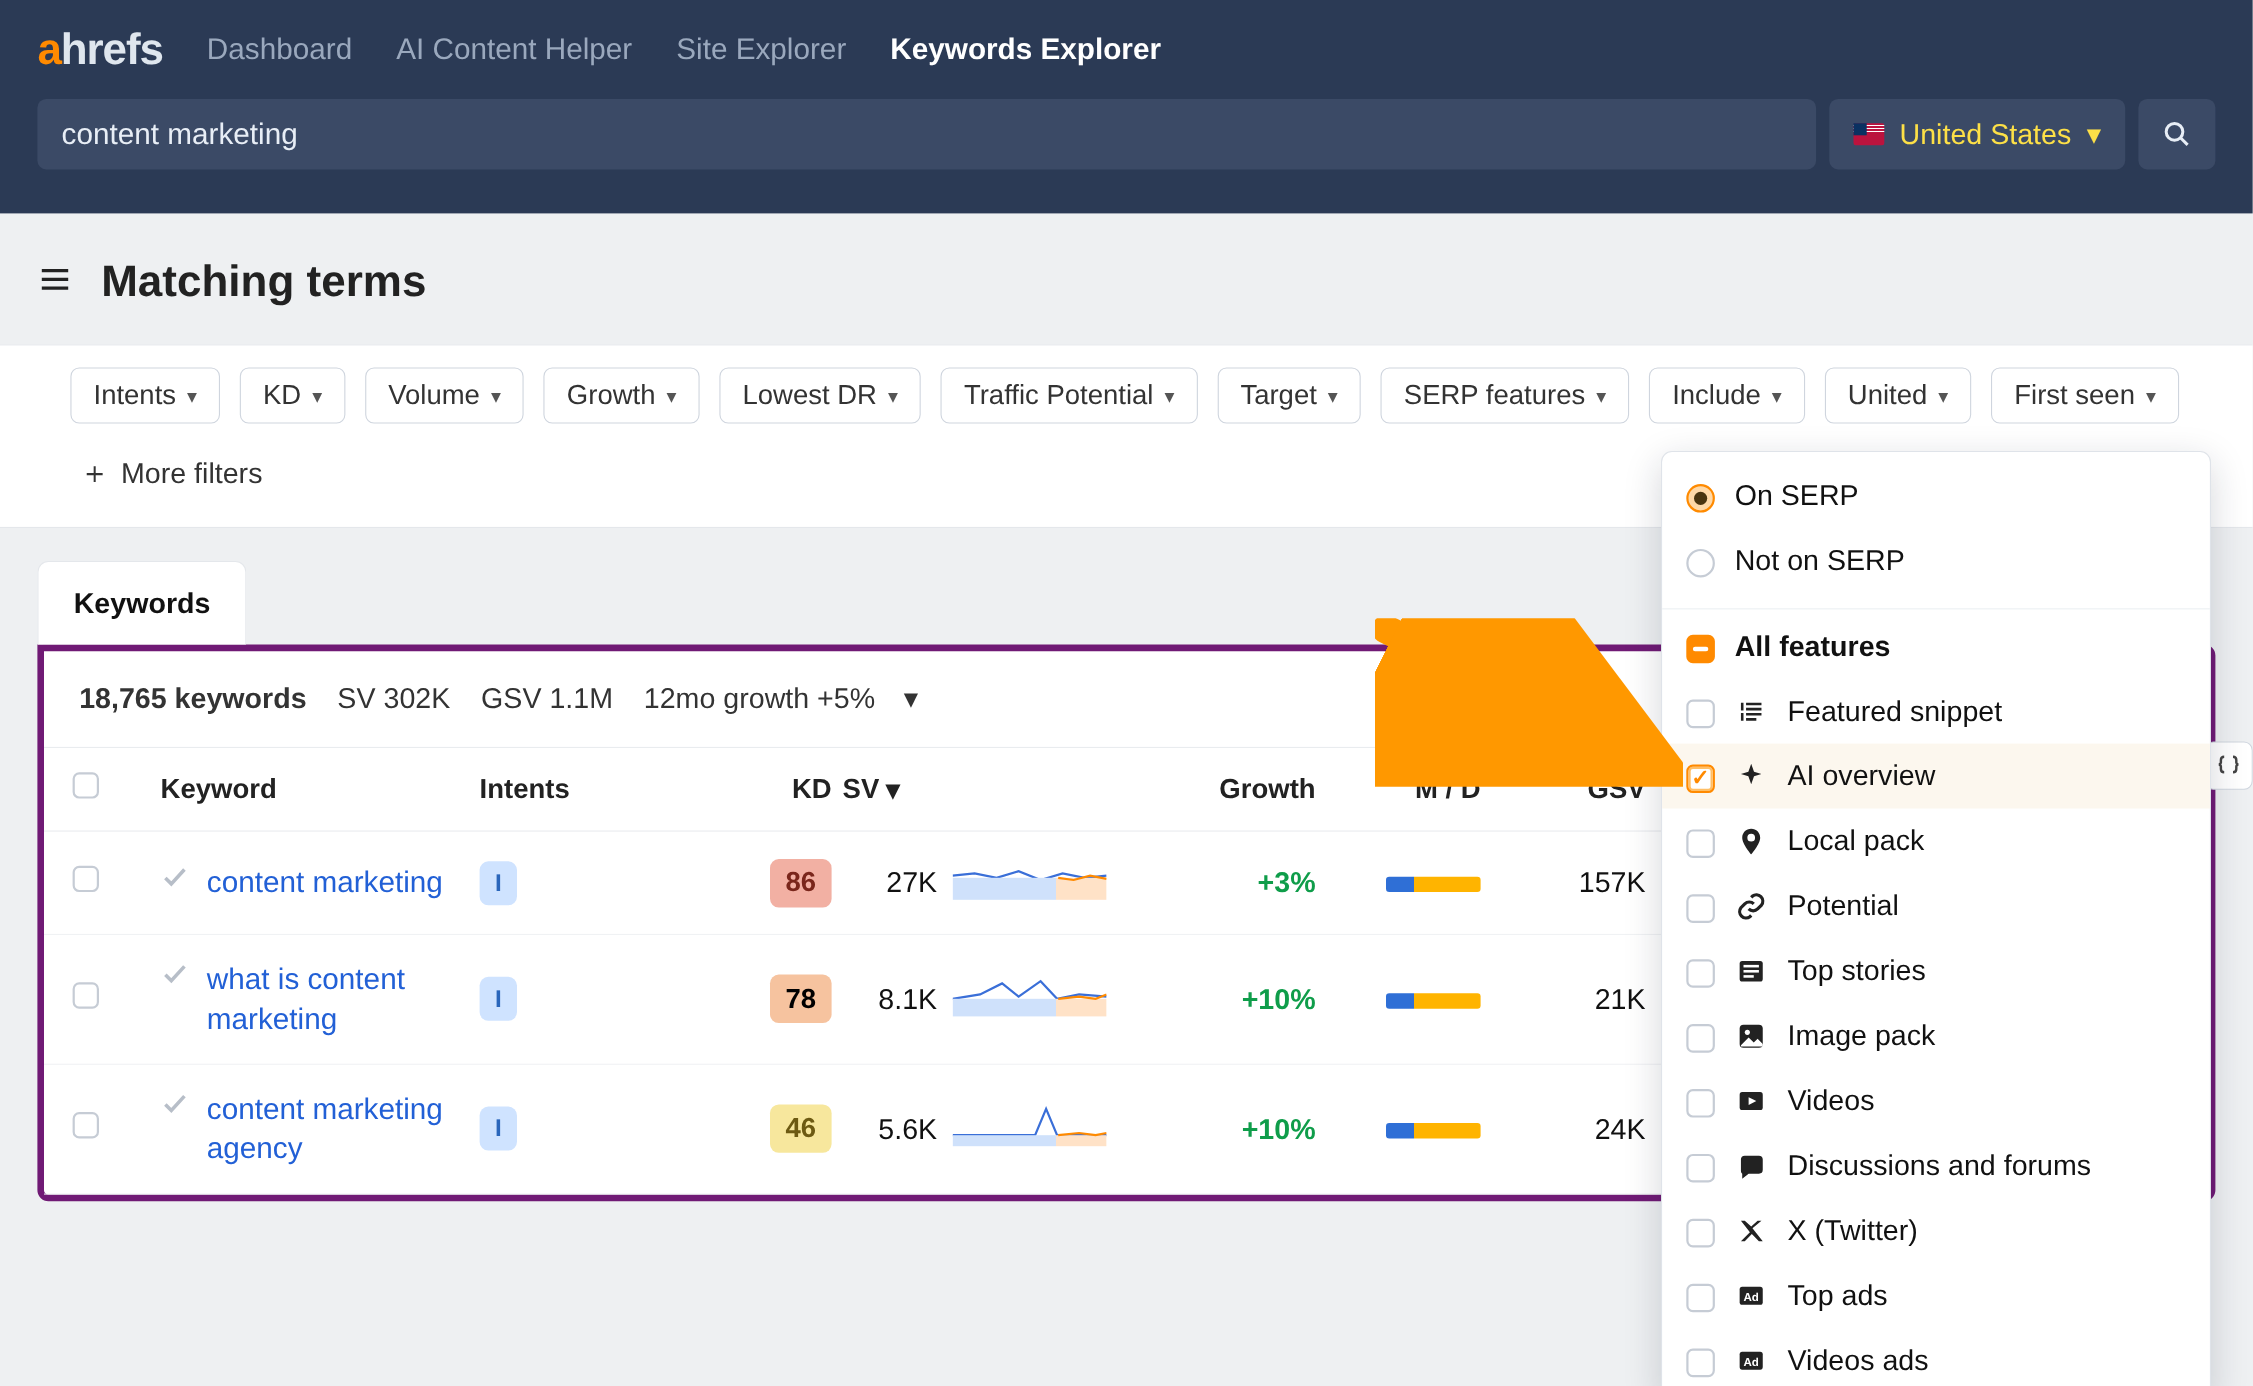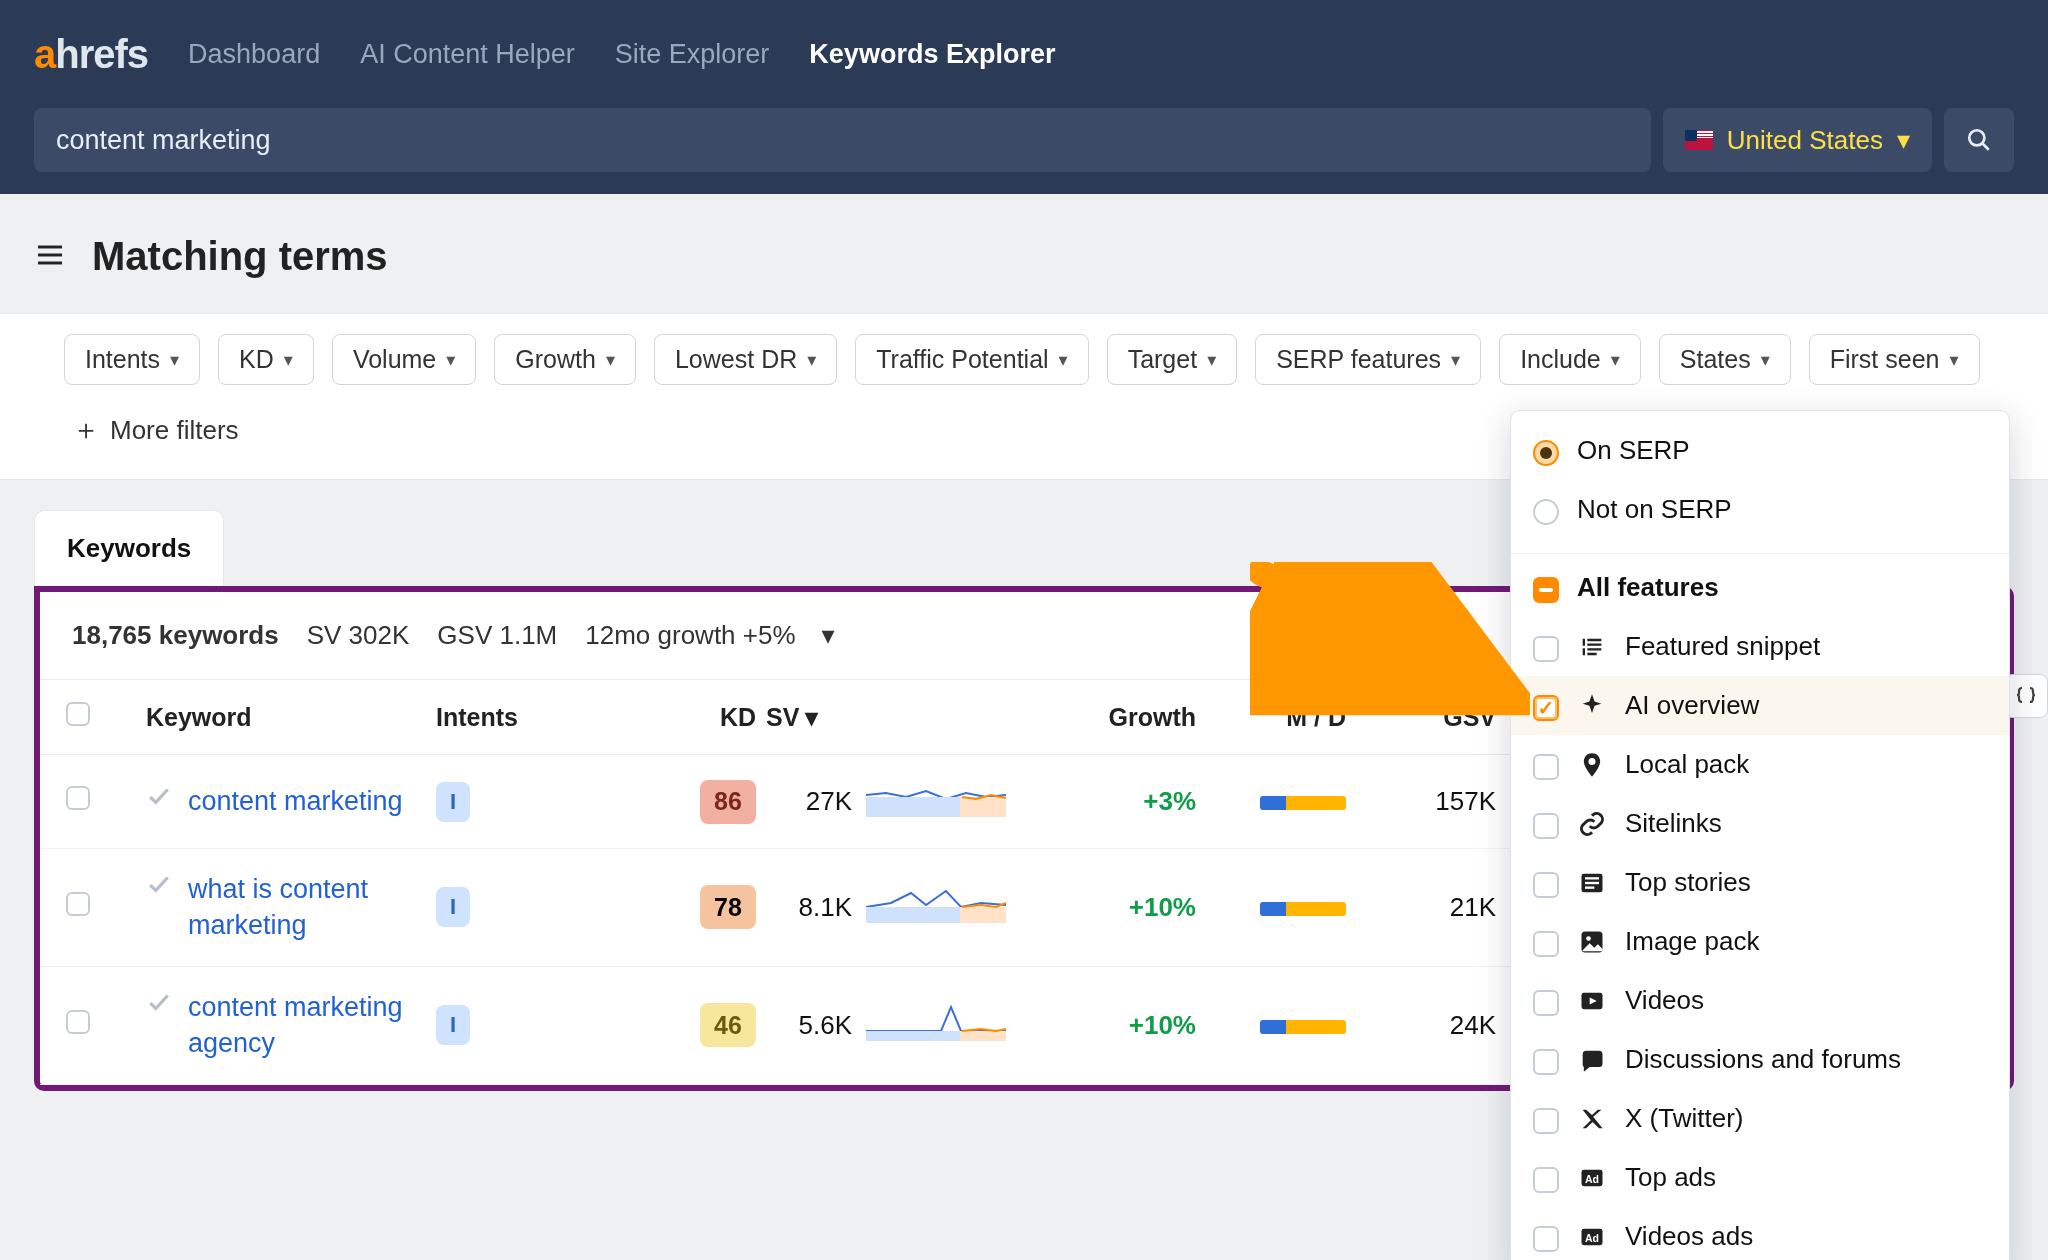--- a/index.html
+++ b/index.html
@@ -1,19 +1,19 @@
 <!DOCTYPE html>
 <html><head>
 <meta charset="utf-8">
 <style>
   * { box-sizing: border-box; margin: 0; padding: 0; }
   body { font-family: -apple-system, BlinkMacSystemFont, "Segoe UI", Helvetica, Arial, sans-serif; color:#111; width:2048px; height:1260px; background:#eef0f2; overflow:hidden; }
   
   .topnav { background:#2b3a55; height:194px; padding:0 34px; }
-  .navrow { display:flex; align-items:center; height:108px; gap:40px; }
+  .navrow { display:flex; align-items:center; height:90px; gap:40px; }
   .logo { font-size:40px; font-weight:800; letter-spacing:-1px; }
   .logo .a { color:#ff8a00; }
   .logo .h { color:#dfe6ee; }
   .navlink { color:#9aa8bd; font-size:27px; cursor:pointer; }
   .navlink.active { color:#fff; font-weight:600; }
   .searchrow { display:flex; align-items:center; gap:12px; }
   .searchbox { flex:1; background:#3b4a66; height:64px; border-radius:8px; display:flex; align-items:center; padding:0 22px; }
   .searchbox input { background:transparent; border:none; outline:none; color:#e8eef6; font-size:27px; width:100%; }
   .countrysel { background:#3b4a66; height:64px; border-radius:8px; display:flex; align-items:center; gap:14px; padding:0 22px; color:#fde047; font-size:26px; cursor:pointer; white-space:nowrap; }
   .flag { width:28px; height:20px; background:linear-gradient(to bottom,#bb133e 0 7%, white 7% 14%, #bb133e 14% 21%, white 21% 28%, #bb133e 28% 35%, white 35% 42%, #bb133e 42% 100%); position:relative; border-radius:2px; }
@@ -152,21 +152,21 @@
       </span>
     <span class="chip">
         <span>SERP features</span>
         <span class="caret">▾</span>
       </span>
     <span class="chip">
         <span>Include</span>
         <span class="caret">▾</span>
       </span>
     <span class="chip">
-        <span>States</span>
+        <span>United</span>
         <span class="caret">▾</span>
       </span>
     <span class="chip">
         <span>First seen</span>
         <span class="caret">▾</span>
       </span>
     <span class="morefilters">
         <span class="plusicon">＋</span>
         <span>More filters</span>
       </span>
@@ -344,21 +344,21 @@
         <span>Local pack</span>
       </div>
       <div class="dd-row">
         <span class="cbx "></span>
         <span class="featicon">
           <svg viewBox="0 0 24 24" fill="none" stroke="currentColor" stroke-width="2.5">
             <path d="M10 14a5 5 0 007 0l3-3a5 5 0 00-7-7l-1 1"></path>
             <path d="M14 10a5 5 0 00-7 0l-3 3a5 5 0 007 7l1-1"></path>
           </svg>
         </span>
-        <span>Sitelinks</span>
+        <span>Potential</span>
       </div>
       <div class="dd-row">
         <span class="cbx "></span>
         <span class="featicon">
           <svg viewBox="0 0 24 24" fill="currentColor">
             <rect x="3" y="4" width="18" height="16" rx="2"></rect>
             <rect x="6" y="7" width="12" height="2" fill="#fff"></rect>
             <rect x="6" y="11" width="12" height="2" fill="#fff"></rect>
             <rect x="6" y="15" width="8" height="2" fill="#fff"></rect>
           </svg>

